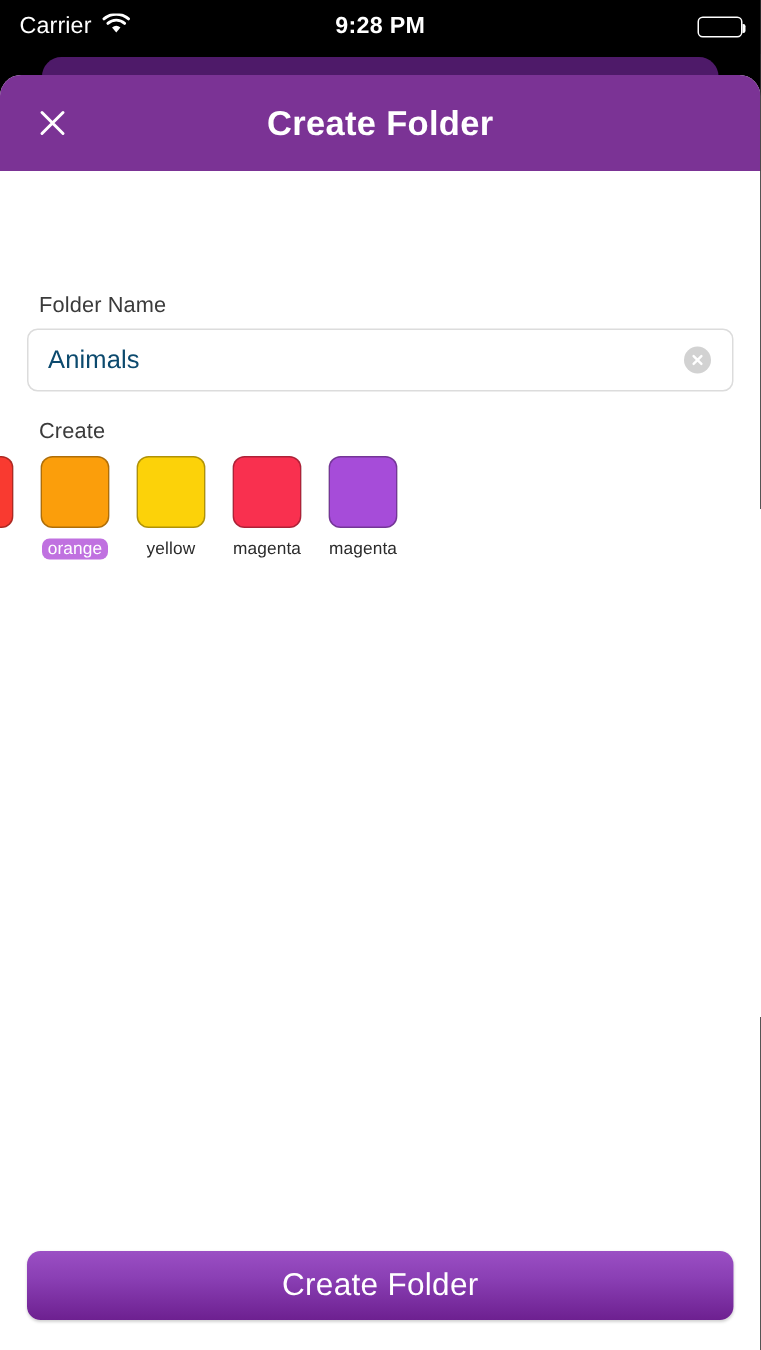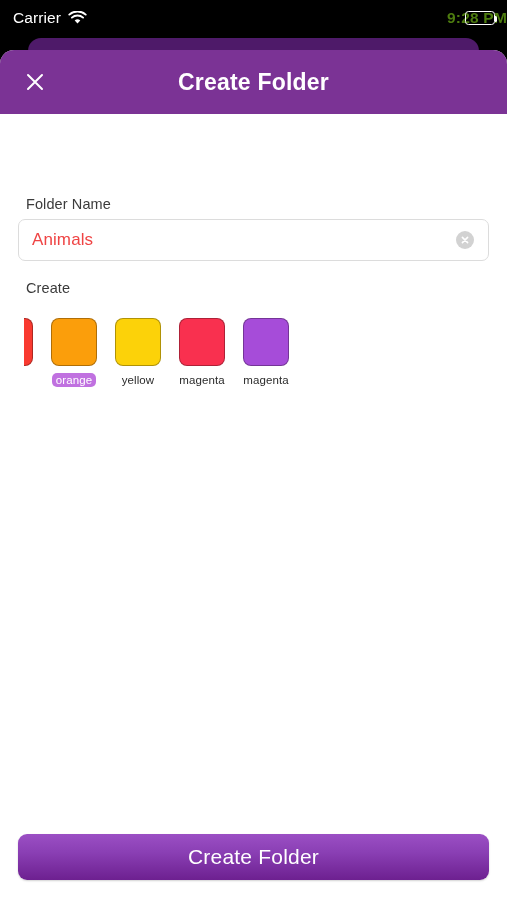--- a/index.html
+++ b/index.html
@@ -10,25 +10,25 @@
     overflow:hidden;
   }
   #screen { position:relative; width:507px; height:900px; background:#000; overflow:hidden; }
 
   
   .statusbar {
     position:absolute; top:0; left:0; width:507px; height:36px;
     background:#000; color:#fff;
     display:flex; align-items:center;
   }
-  .sb-left { position:absolute; left:13px; display:flex; align-items:center; gap:7px; }
+  .sb-left { position:absolute; left:13px; display:flex; gap:7px; }
   .sb-carrier { font-size:15.5px; color:#fff; letter-spacing:.1px; }
   .sb-center {
-    position:absolute; left:0; width:507px; text-align:right;
-    font-size:15.5px; font-weight:bold; color:#4d7c0f; letter-spacing:.2px;
+    position:absolute; left:0; width:507px; text-align:center;
+    font-size:15.5px; font-weight:bold; color:#ffffff; letter-spacing:.2px;
   }
   .sb-right { position:absolute; right:12px; display:flex; align-items:center; }
   .wifi-icon svg { display:block; }
   .batt {
     position:relative; width:30px; height:14px;
     border:1.6px solid #fff; border-radius:3.5px; padding:1.6px; background:transparent;
   }
   .batt-fill { width:100%; height:100%; background:#fff; border-radius:1.5px; }
   .batt-cap {
     position:absolute; right:-3.4px; top:4px; width:2.4px; height:6px;
@@ -69,35 +69,34 @@
   #lbl-name { top:82px; }
   #lbl-color { top:166px; }
 
   .name-input-wrap {
     position:absolute; left:18px; top:105px; width:471px; height:42px;
     border:1px solid #dcdcdc; border-radius:7px; background:#fff;
     display:flex; align-items:center;
   }
   .name-input {
     flex:1; border:none; outline:none; background:transparent;
-    font-family:"Liberation Sans", sans-serif; font-size:17px; color:#ef4444;
+    font-family:"Liberation Sans", sans-serif; font-size:17px; color:#0c4a6e;
     padding:0 12px 0 13px; letter-spacing:.1px;
   }
   .clear-btn {
     width:18px; height:18px; margin-right:14px; border-radius:50%;
     background:#d2d2d2; display:flex; align-items:center; justify-content:center;
     cursor:pointer; flex:0 0 auto;
   }
   .clear-btn svg { display:block; }
 
   
   .color-strip {
-    position:absolute; left:0; top:204px; width:429px; height:80px;
+    position:absolute; left:0; top:190px; width:429px; height:80px;
     overflow:hidden;
-    margin-left:24px;
   }
   .color-track {
     position:absolute; left:-46px; top:0;
     display:flex; align-items:flex-start; gap:0px;
   }
   .swatch-cell {
     width:64px; margin-right:0px; display:flex; flex-direction:column; align-items:center;
     cursor:pointer;
   }
   .swatch-cell + .swatch-cell { margin-left:0; }

